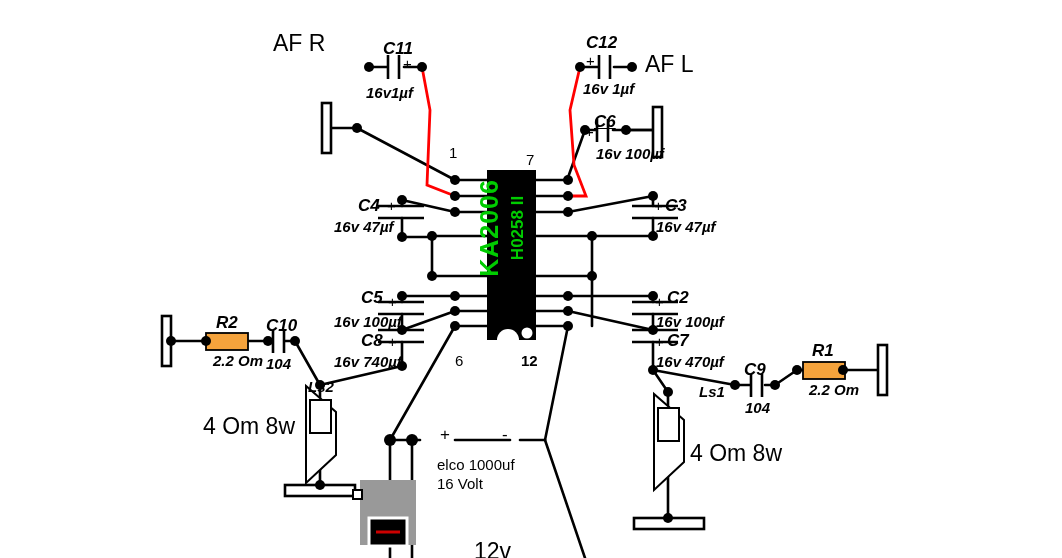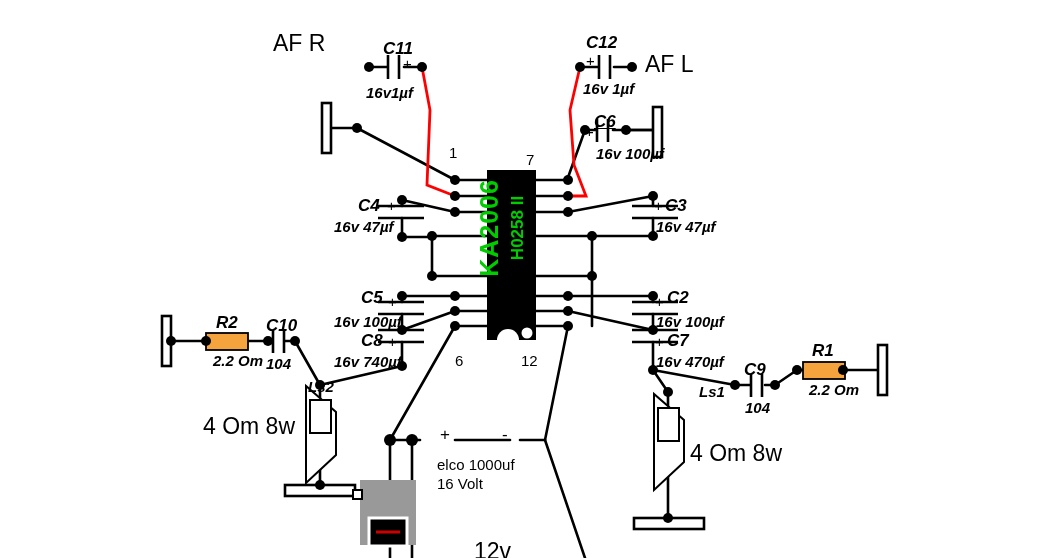--- a/index.html
+++ b/index.html
@@ -258,21 +258,21 @@
   <div class="lbl plain" style="left:586px;top:52px;">+</div>
   <div class="lbl ital sm" style="left:583px;top:80px;">16v 1µf</div>
 
   <div class="lbl ital mid" style="left:594px;top:112px;text-decoration:underline;">C6</div>
   <div class="lbl plain" style="left:585px;top:123px;">+</div>
   <div class="lbl ital sm" style="left:596px;top:145px;">16v 100µf</div>
 
   <div class="lbl pin" style="left:449px;top:144px;">1</div>
   <div class="lbl pin" style="left:526px;top:151px;">7</div>
   <div class="lbl pin" style="left:455px;top:352px;">6</div>
-  <div class="lbl pin" style="left:521px;top:352px;">12</div>
+  <div class="lbl pin" style="left:521px;top:352px;font-weight:bold;">12</div>
 
   <div class="lbl ital mid" style="left:358px;top:196px;">C4</div>
   <div class="lbl plain" style="left:387px;top:197px;">+</div>
   <div class="lbl ital sm" style="left:334px;top:218px;">16v 47µf</div>
 
   <div class="lbl ital mid" style="left:665px;top:196px;">C3</div>
   <div class="lbl plain" style="left:654px;top:197px;">+</div>
   <div class="lbl ital sm" style="left:656px;top:218px;">16v 47µf</div>
 
   <div class="lbl ital mid" style="left:361px;top:288px;">C5</div>

